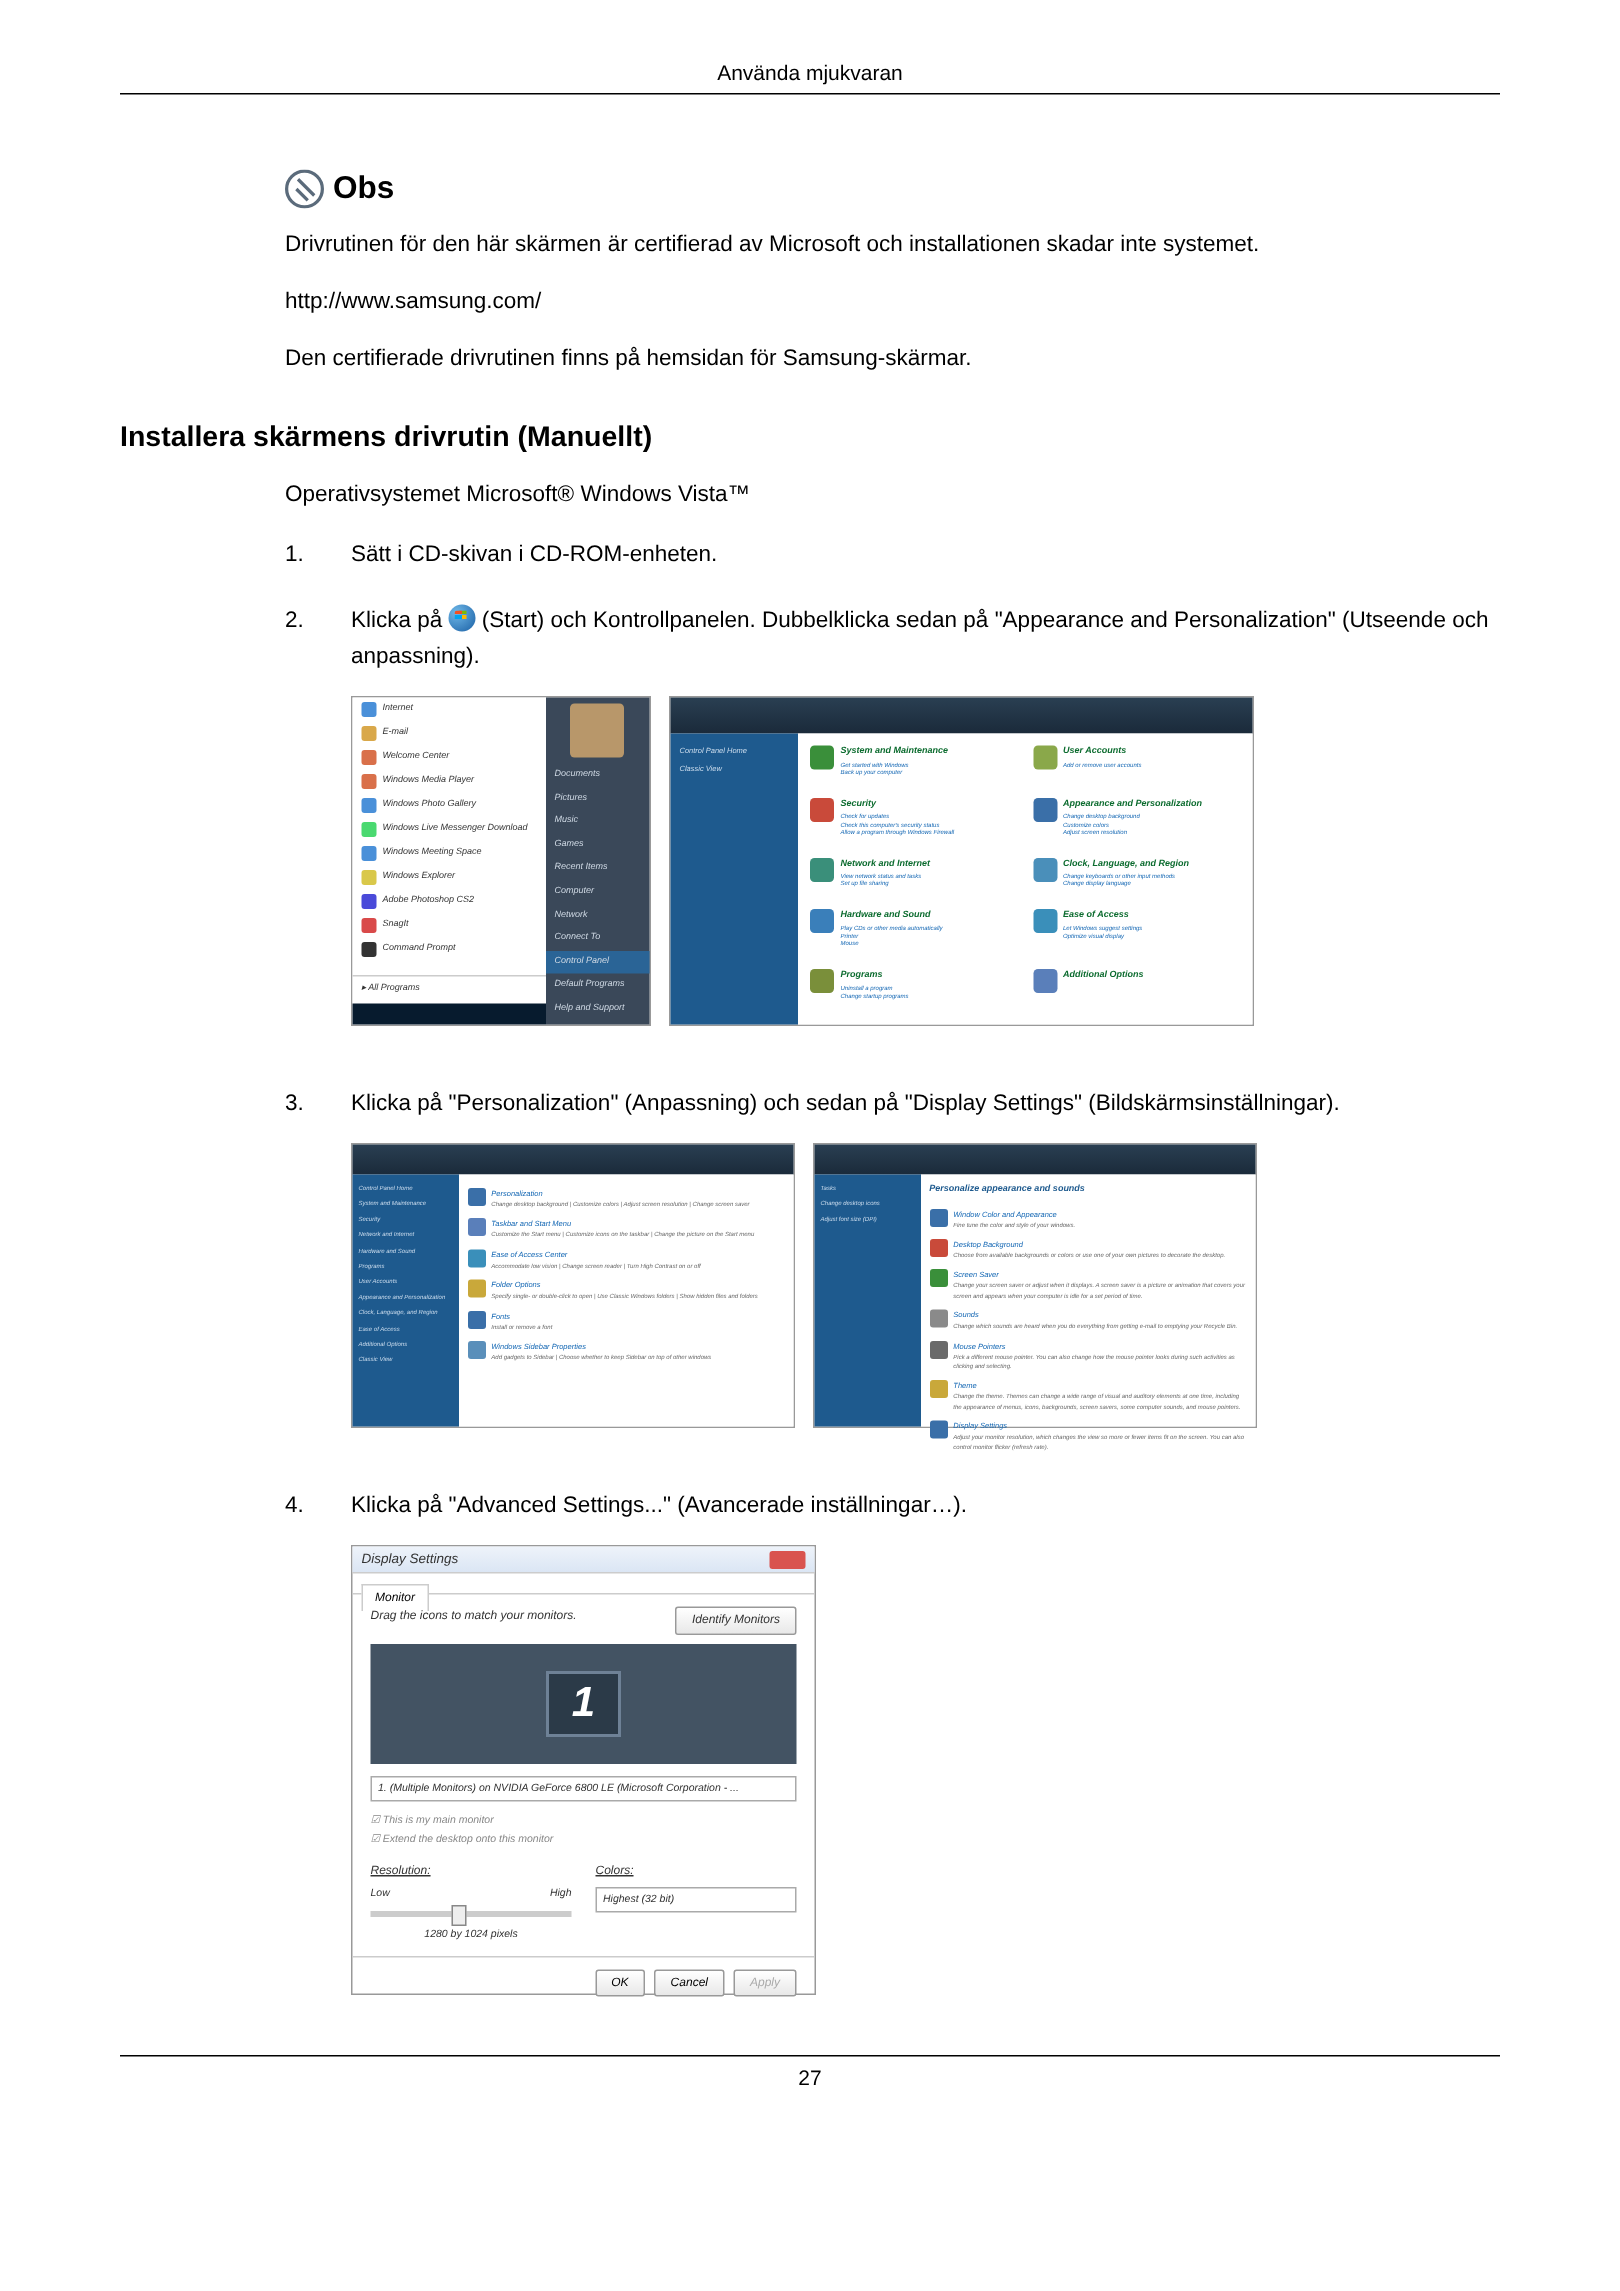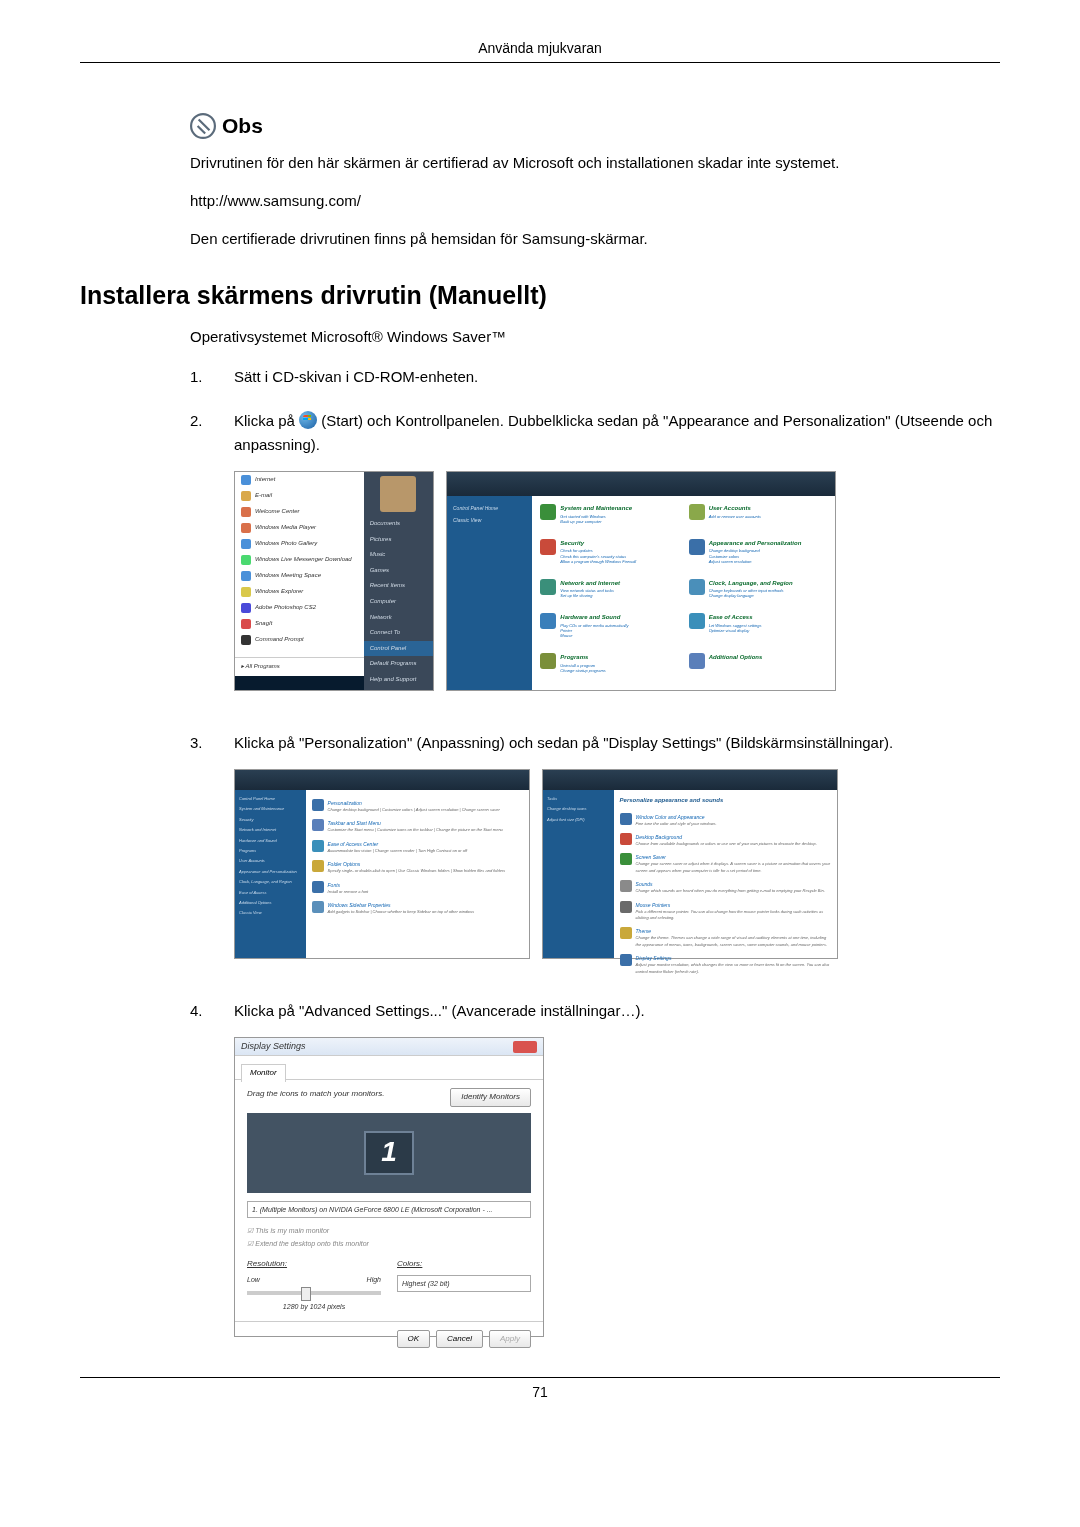--- a/index.html
+++ b/index.html
@@ -48,21 +48,21 @@
     .note-label {
       font-size: 21px;
       font-weight: bold;
     }
     .note-text {
       font-size: 15px;
       line-height: 1.6;
       margin-bottom: 14px;
     }
     .section-heading {
-      font-size: 25px;
+      font-size: 19px;
       font-weight: bold;
       margin-bottom: 18px;
     }
     .content-indent {
       margin-left: 110px;
     }
     .os-line {
       font-size: 15px;
       margin-bottom: 20px;
     }
@@ -304,21 +304,21 @@
       align-items: center;
     }
     .ds-titlebar .close {
       margin-left: auto;
       width: 24px;
       height: 12px;
       background: #d9534f;
       border-radius: 2px;
     }
     .ds-tabs {
-      height: 24px;
+      height: 14px;
       border-bottom: 1px solid #ccc;
       padding: 2px 6px 0 6px;
     }
     .ds-tab {
       display: inline-block;
       font-size: 8px;
       padding: 2px 8px;
       border: 1px solid #ccc;
       border-bottom: none;
       background: #fff;
@@ -452,21 +452,21 @@
       <span class="note-label">Obs</span>
     </div>
     <p class="note-text">Drivrutinen för den här skärmen är certifierad av Microsoft och installationen skadar inte systemet.</p>
     <p class="note-text">http://www.samsung.com/</p>
     <p class="note-text">Den certifierade drivrutinen finns på hemsidan för Samsung-skärmar.</p>
   </div>
 
   <h2 class="section-heading">Installera skärmens drivrutin (Manuellt)</h2>
 
   <div class="content-indent">
-    <p class="os-line">Operativsystemet Microsoft® Windows Saver™</p>
+    <p class="os-line">Operativsystemet Microsoft® Windows Vista™</p>
 
     <ol class="step-list">
 
       <li class="step-item">
         <span class="step-num">1.</span>
         <div class="step-body">Sätt i CD-skivan i CD-ROM-enheten.</div>
       </li>
 
       <li class="step-item">
         <span class="step-num">2.</span>
@@ -811,14 +811,14 @@
                 <span class="ds-btn">Cancel</span>
                 <span class="ds-btn" style="color:#aaa">Apply</span>
               </div>
             </div>
           </div>
         </div>
       </li>
     </ol>
   </div>
 
-  <div class="footer-pagenum">71</div>
+  <div class="footer-pagenum">27</div>
 </div>
 
 </body></html>

